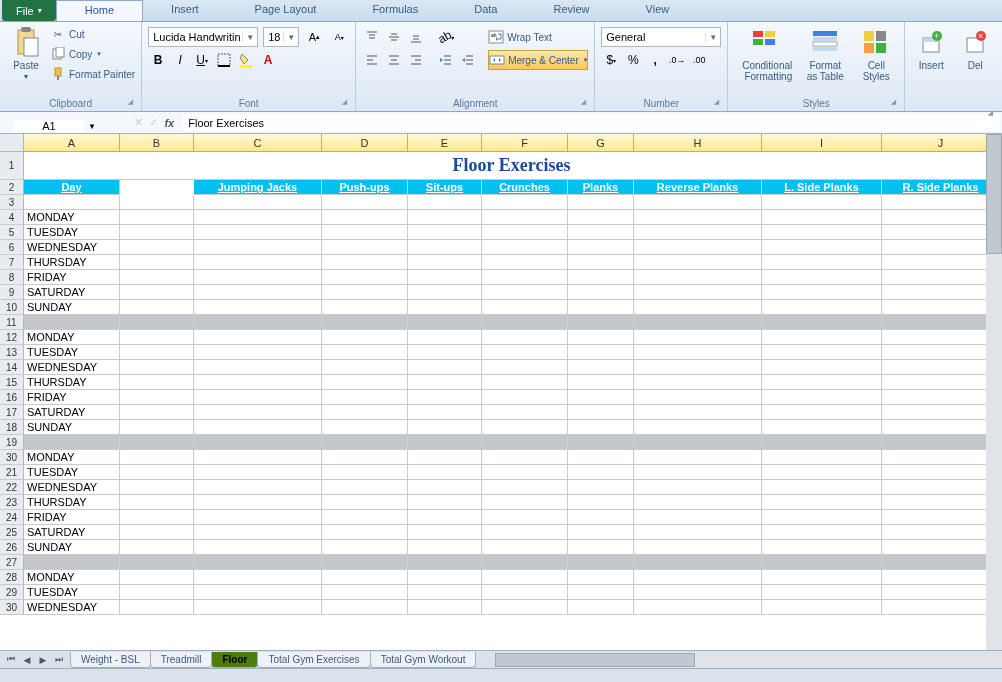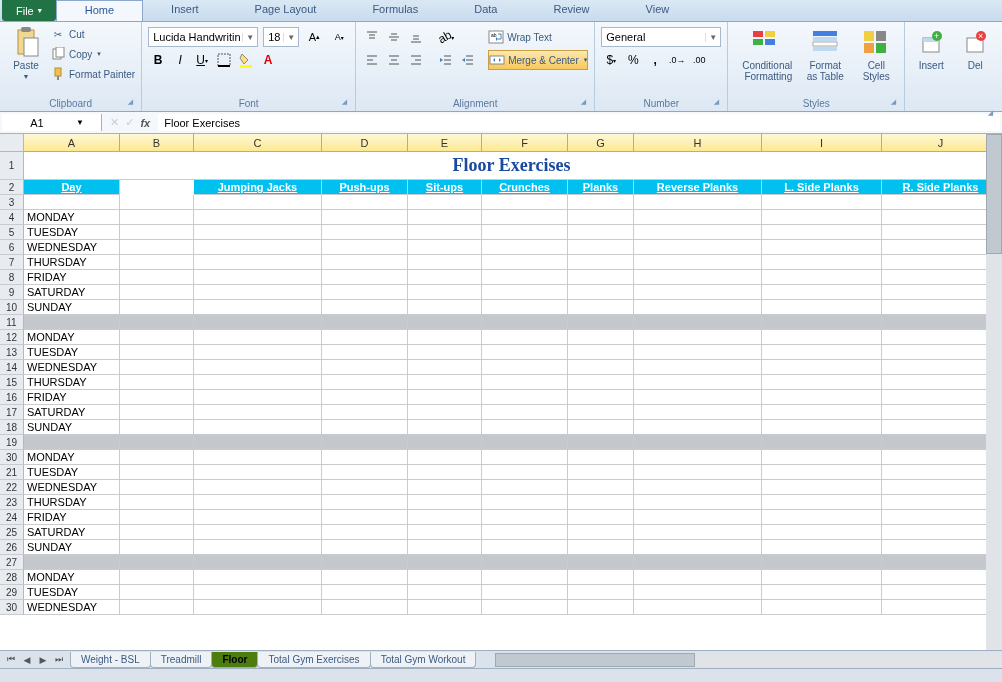--- a/index.html
+++ b/index.html
@@ -28,21 +28,21 @@
 .combo { display: flex; align-items: center; border: 1px solid #a8b8cc; background: #fff; height: 20px; font-size: 11px; }
 .combo span:first-child { padding: 0 4px; flex: 1; white-space: nowrap; overflow: hidden; }
 .combo .arrow { padding: 0 3px; border-left: 1px solid #ddd; font-size: 8px; color: #666; }
 
 .btn-row { display: flex; gap: 2px; }
 .tb-btn { width: 20px; height: 20px; display: flex; align-items: center; justify-content: center; border: 1px solid transparent; cursor: pointer; font-size: 12px; }
 .highlighted { background: linear-gradient(#fde8b0, #f8c85a); border: 1px solid #c8a040; }
 
 
 .formula-bar { height: 22px; display: flex; border-bottom: 1px solid #a0b4c8; background: #f4f8fc; }
-.name-box { width: 100px; border-right: 1px solid #a0b4c8; background: #fff; display: flex; align-items: center; margin: 2px; }
+.name-box { width: 100px; border-right: 1px solid #a0b4c8; background: #fff; display: flex; align-items: center; margin: 14px; }
 .name-box input { border: none; width: 70px; text-align: center; font-size: 11px; }
 .name-box .arrow { padding: 0 4px; font-size: 8px; }
 .fx-btns { display: flex; align-items: center; gap: 6px; padding: 0 6px; color: #888; }
 .fx { font-style: italic; font-weight: bold; color: #555; }
 .formula-input { flex: 1; background: #fff; border: none; padding: 0 6px; font-size: 11px; margin: 2px; }
 
 
 .grid-wrap { position: relative; overflow: hidden; height: 518px; }
 .corner { position: absolute; left: 0; top: 0; width: 24px; height: 18px; background: #e8ecf0; border-right: 1px solid #b0b8c0; border-bottom: 1px solid #b0b8c0; }
 .col-headers { position: absolute; left: 24px; top: 0; right: 0; height: 18px; display: flex; }

